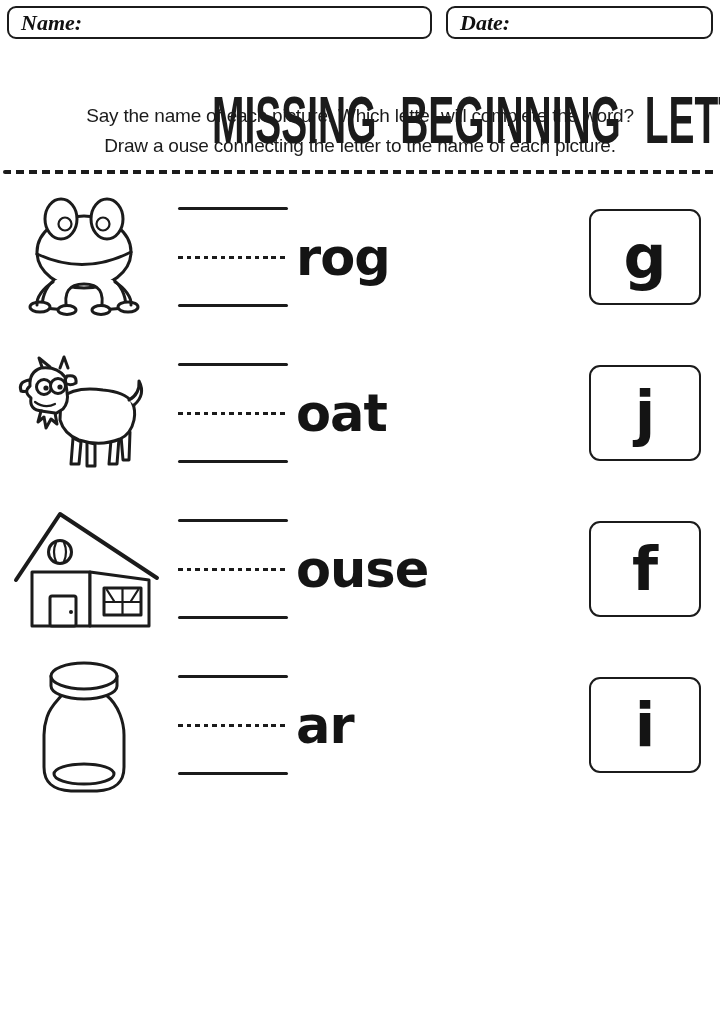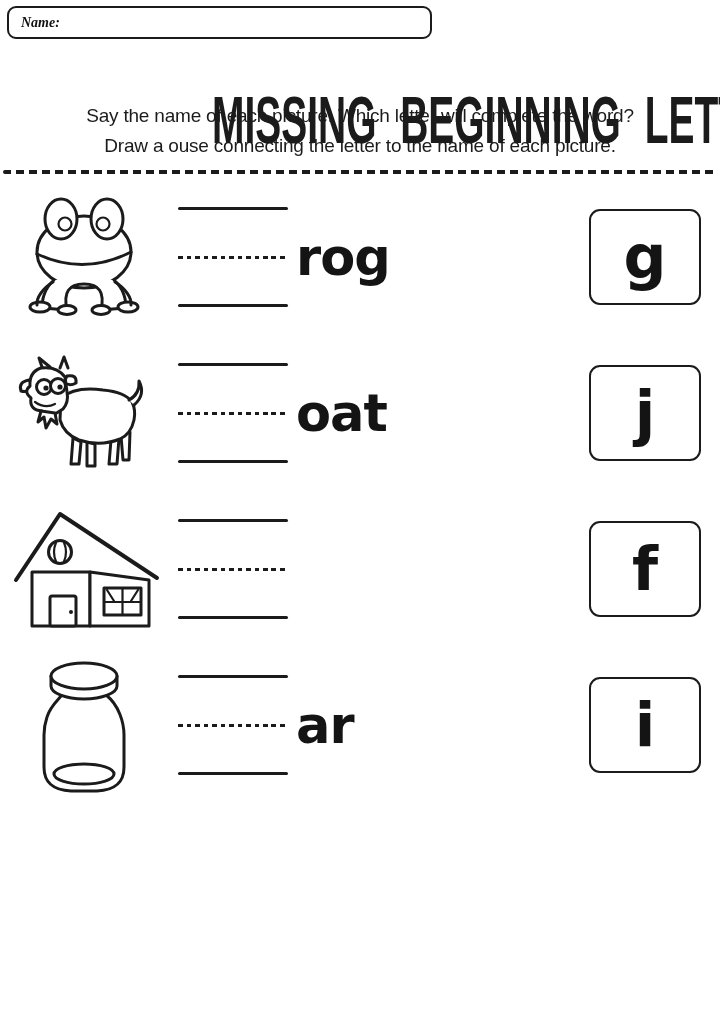--- a/index.html
+++ b/index.html
@@ -9,21 +9,21 @@
   }
   .topbar{display:flex;gap:14px;padding:6px 7px 0 7px;}
   .field-box{
     border:2.5px solid #1b1b1b;border-radius:9px;height:33px;box-sizing:border-box;
     display:flex;align-items:center;padding-left:12px;background:#fff;
   }
   .field-box.name{width:425px;}
   .field-box.date{flex:1;}
   .field-label{
     font-family:"Liberation Serif",serif;font-style:italic;font-weight:bold;
-    font-size:14px;color:#111;
+    font-size:22px;color:#111;
   }
   .title-wrap{text-align:center;margin-top:4px;height:58px;overflow:visible;}
   .title{
     display:inline-block;font-weight:bold;font-size:66px;line-height:1;
     white-space:nowrap;word-spacing:22px;
     transform:scale(0.59,1);transform-origin:center top;
   }
   .instructions{
     text-align:center;font-size:19px;line-height:30px;
     letter-spacing:-0.2px;
@@ -62,20 +62,23 @@
   svg .ink-thin{stroke:#1b1b1b;stroke-width:2.2;fill:none;stroke-linecap:round;}
   svg .ink-line{stroke:#1b1b1b;stroke-width:3;fill:none;stroke-linecap:round;stroke-linejoin:round;}
   svg .ink-fill{fill:#1b1b1b;stroke:none;}
 </style>
 </head>
 <body>
 
 <div class="topbar">
   <div class="field-box name">
     <span class="field-label">Name:</span>
+  </div>
+  <div class="field-box date">
+    <span class="field-label">Date:</span>
   </div>
 </div>
 
 <div class="title-wrap">
   <h1 class="title">MISSING BEGINNING LETTERS</h1>
 </div>
 
 <div class="instructions">
   <p>Say the name of each picture. Which letter will complete the word?</p>
   <p>Draw a ouse connecting the letter to the name of each picture.</p>
@@ -160,20 +163,21 @@
         <rect class="ink" x="96" y="80" width="37" height="27"></rect>
         <path class="ink-thin" d="M114.5,80 V107 M96,94 H133"></path>
         <path class="ink-thin" d="M99,82 L106,93 M130,82 L123,93"></path>
       </svg>
     </div>
     <div class="lines">
       <div class="ln-solid"></div>
       <div class="ln-dashed"></div>
       <div class="ln-solid"></div>
     </div>
+    <div class="word">ouse</div>
     <div class="letter-card">
       <span class="letter">f</span>
     </div>
   </div>
 
 
   <div class="row">
     <div class="pic-cell">
       <svg width="106" height="140" viewBox="0 0 106 140">
         <path class="ink" d="M31,40 C26,46 19,52 16,62 C14,68 13,74 13,80 L13,112 C13,128 22,135 40,136 L66,136 C84,135 93,128 93,112 L93,80 C93,68 88,50 75,40 Z"></path>

